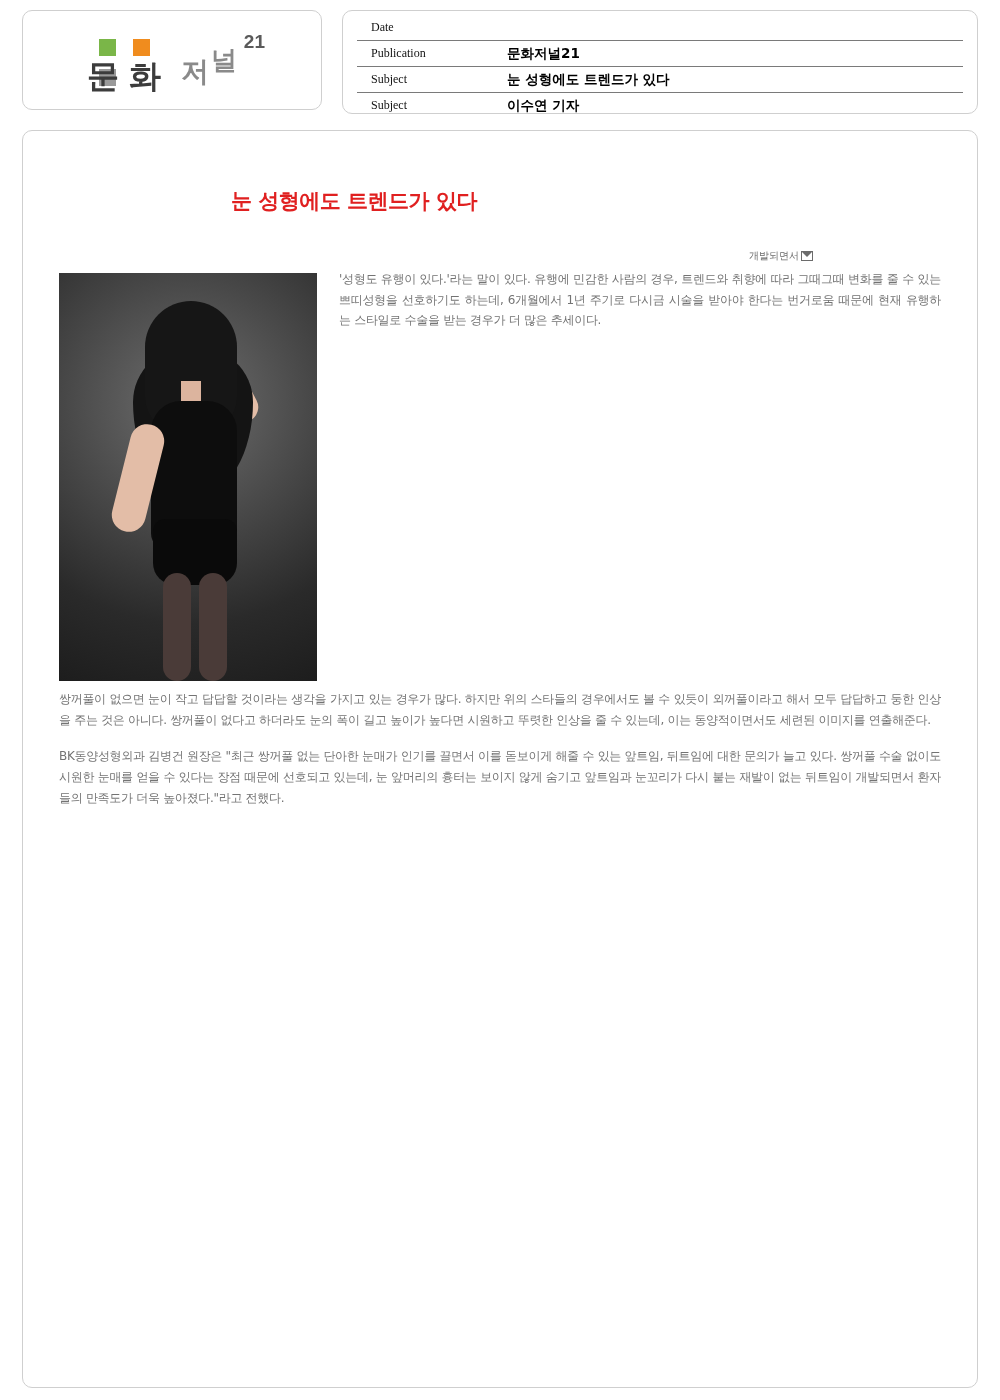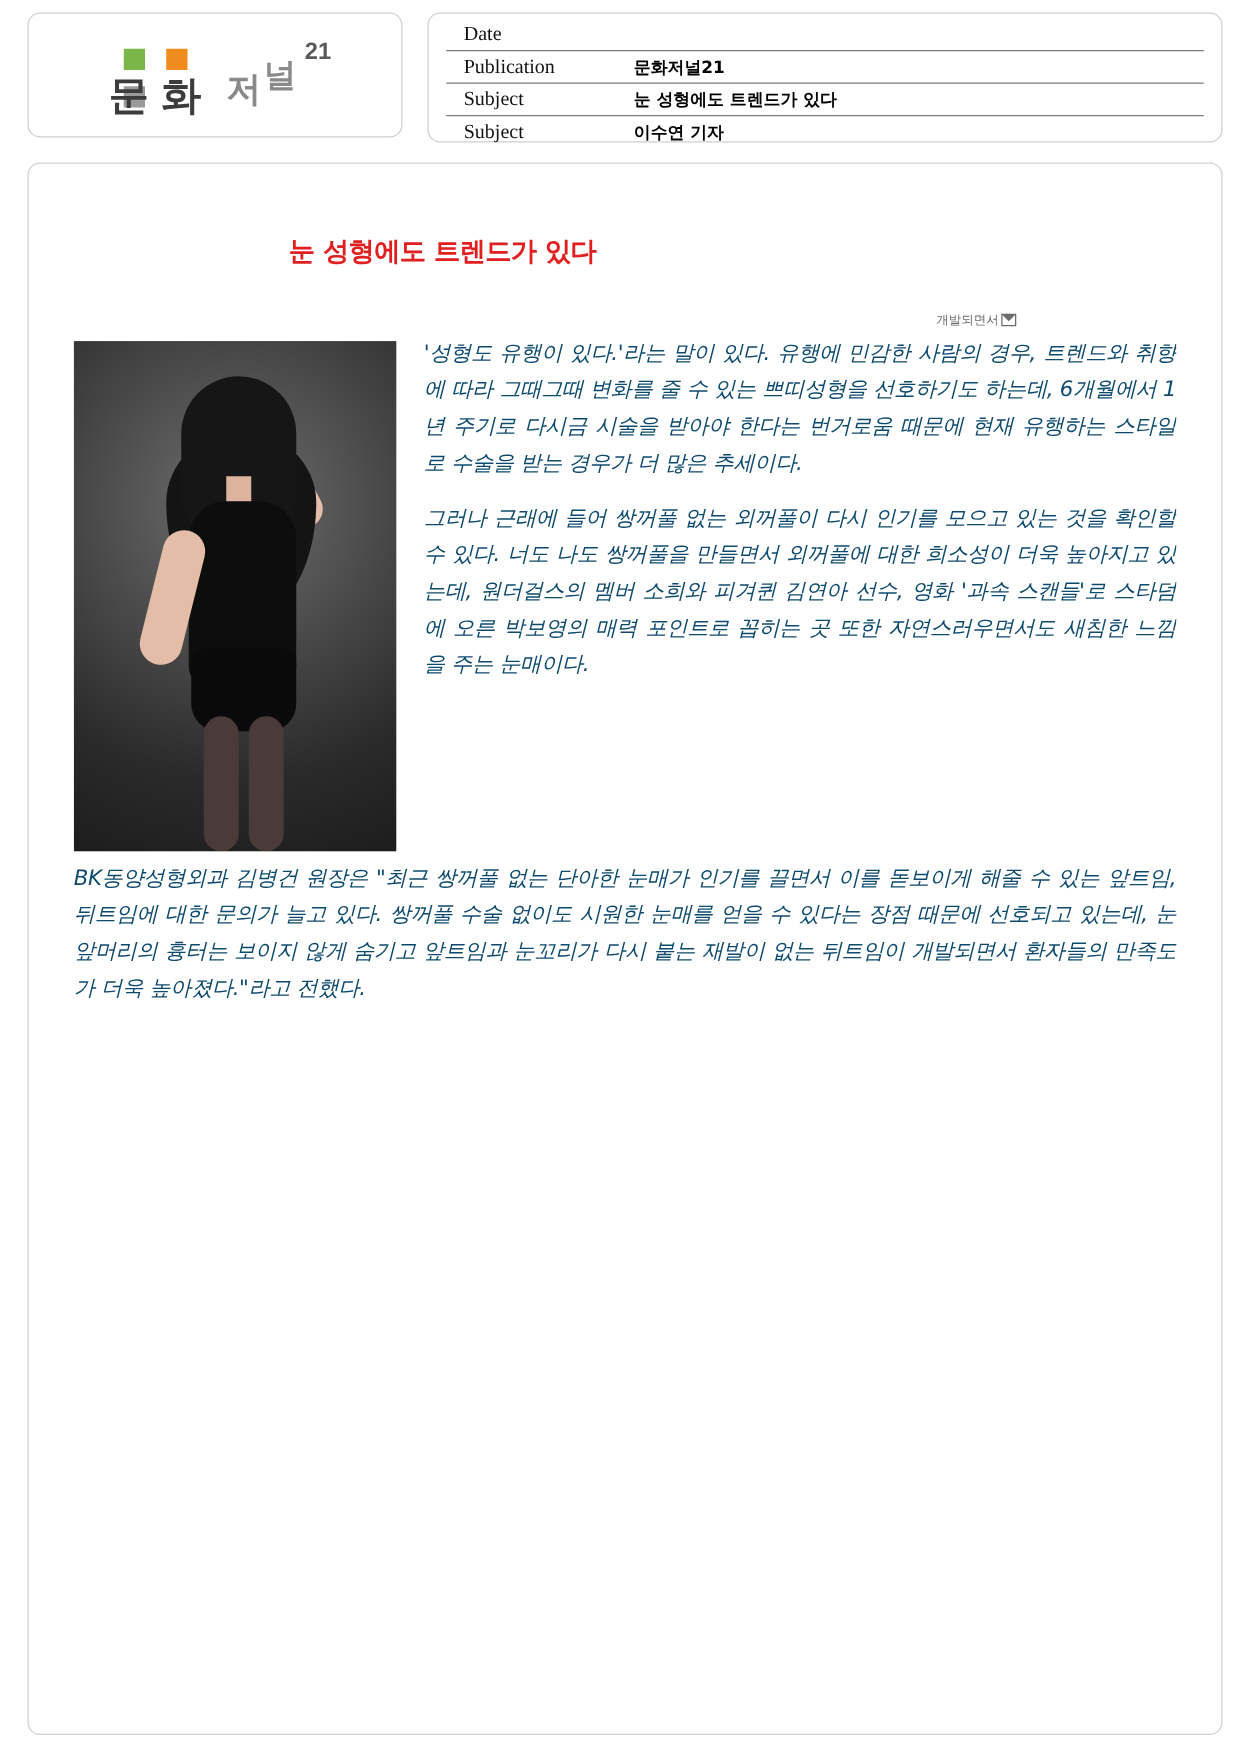--- a/index.html
+++ b/index.html
@@ -82,21 +82,21 @@
   .meta-row {
     display: flex;
     align-items: center;
     height: 25px;
     border-bottom: 1px solid #7a7a7a;
   }
   .meta-row:last-child { border-bottom: none; }
   .meta-label {
     width: 150px;
     font-family: "Liberation Serif", serif;
-    font-size: 16px;
+    font-size: 12px;
     color: #111;
     padding-left: 14px;
     box-sizing: border-box;
   }
   .meta-value {
     flex: 1;
     font-family: "DejaVu Sans", sans-serif;
     font-size: 13.5px;
     font-weight: bold;
     color: #000;
@@ -237,27 +237,26 @@
   .photo .legR {
     position: absolute;
     left: 140px; top: 300px;
     width: 28px; height: 108px;
     background: #4a3b38;
     border-radius: 14px;
   }
 
   p.body-text {
     font-family: "DejaVu Sans", sans-serif;
-    font-size: 17px;
+    font-size: 12px;
     line-height: 1.72;
-    color: #0c4a6e;
+    color: #737373;
     text-align: justify;
     margin: 0 0 15px 0;
     letter-spacing: -0.3px;
-    font-style: italic;
   }
   .full-text p.body-text {
     margin-bottom: 16px;
   }
 </style>
 </head>
 <body>
 
 <div class="page">
 
@@ -317,24 +316,24 @@
           <div class="hair"></div>
           <div class="neck"></div>
           <div class="torso"></div>
           <div class="armL"></div>
           <div class="skirt"></div>
           <div class="legL"></div>
           <div class="legR"></div>
         </div>
 
         <p class="body-text">'성형도 유행이 있다.'라는 말이 있다. 유행에 민감한 사람의 경우, 트렌드와 취향에 따라 그때그때 변화를 줄 수 있는 쁘띠성형을 선호하기도 하는데, 6개월에서 1년 주기로 다시금 시술을 받아야 한다는 번거로움 때문에 현재 유행하는 스타일로 수술을 받는 경우가 더 많은 추세이다.</p>
-        <p class="body-text">그러나 근래에 들어 쌍꺼풀 없는 외꺼풀이 다시 인기를 모으고 있는 것을 확인할 수 있다. 너도 나도 쌍꺼풀을 만들면서 외꺼풀에 대한 희소성이 더욱 높아지고 있는데, 원더걸스의 멤버 소희와 피겨퀸 김연아 선수, 영화 '과속 스캔들'로 스타덤에 오른 박보영의 매력 포인트로 꼽히는 곳 또한 자연스러우면서도 새침한 느낌을 주는 눈매이다.</p>
       </div>
 
       <div class="full-text">
+        <p class="body-text">쌍꺼풀이 없으면 눈이 작고 답답할 것이라는 생각을 가지고 있는 경우가 많다. 하지만 위의 스타들의 경우에서도 볼 수 있듯이 외꺼풀이라고 해서 모두 답답하고 둥한 인상을 주는 것은 아니다. 쌍꺼풀이 없다고 하더라도 눈의 폭이 길고 높이가 높다면 시원하고 뚜렷한 인상을 줄 수 있는데, 이는 동양적이면서도 세련된 이미지를 연출해준다.</p>
         <p class="body-text">BK동양성형외과 김병건 원장은 "최근 쌍꺼풀 없는 단아한 눈매가 인기를 끌면서 이를 돋보이게 해줄 수 있는 앞트임, 뒤트임에 대한 문의가 늘고 있다. 쌍꺼풀 수술 없이도 시원한 눈매를 얻을 수 있다는 장점 때문에 선호되고 있는데, 눈 앞머리의 흉터는 보이지 않게 숨기고 앞트임과 눈꼬리가 다시 붙는 재발이 없는 뒤트임이 개발되면서 환자들의 만족도가 더욱 높아졌다."라고 전했다.</p>
       </div>
 
     </div>
 
   </div>
 
 </div>
 
 </body></html>

